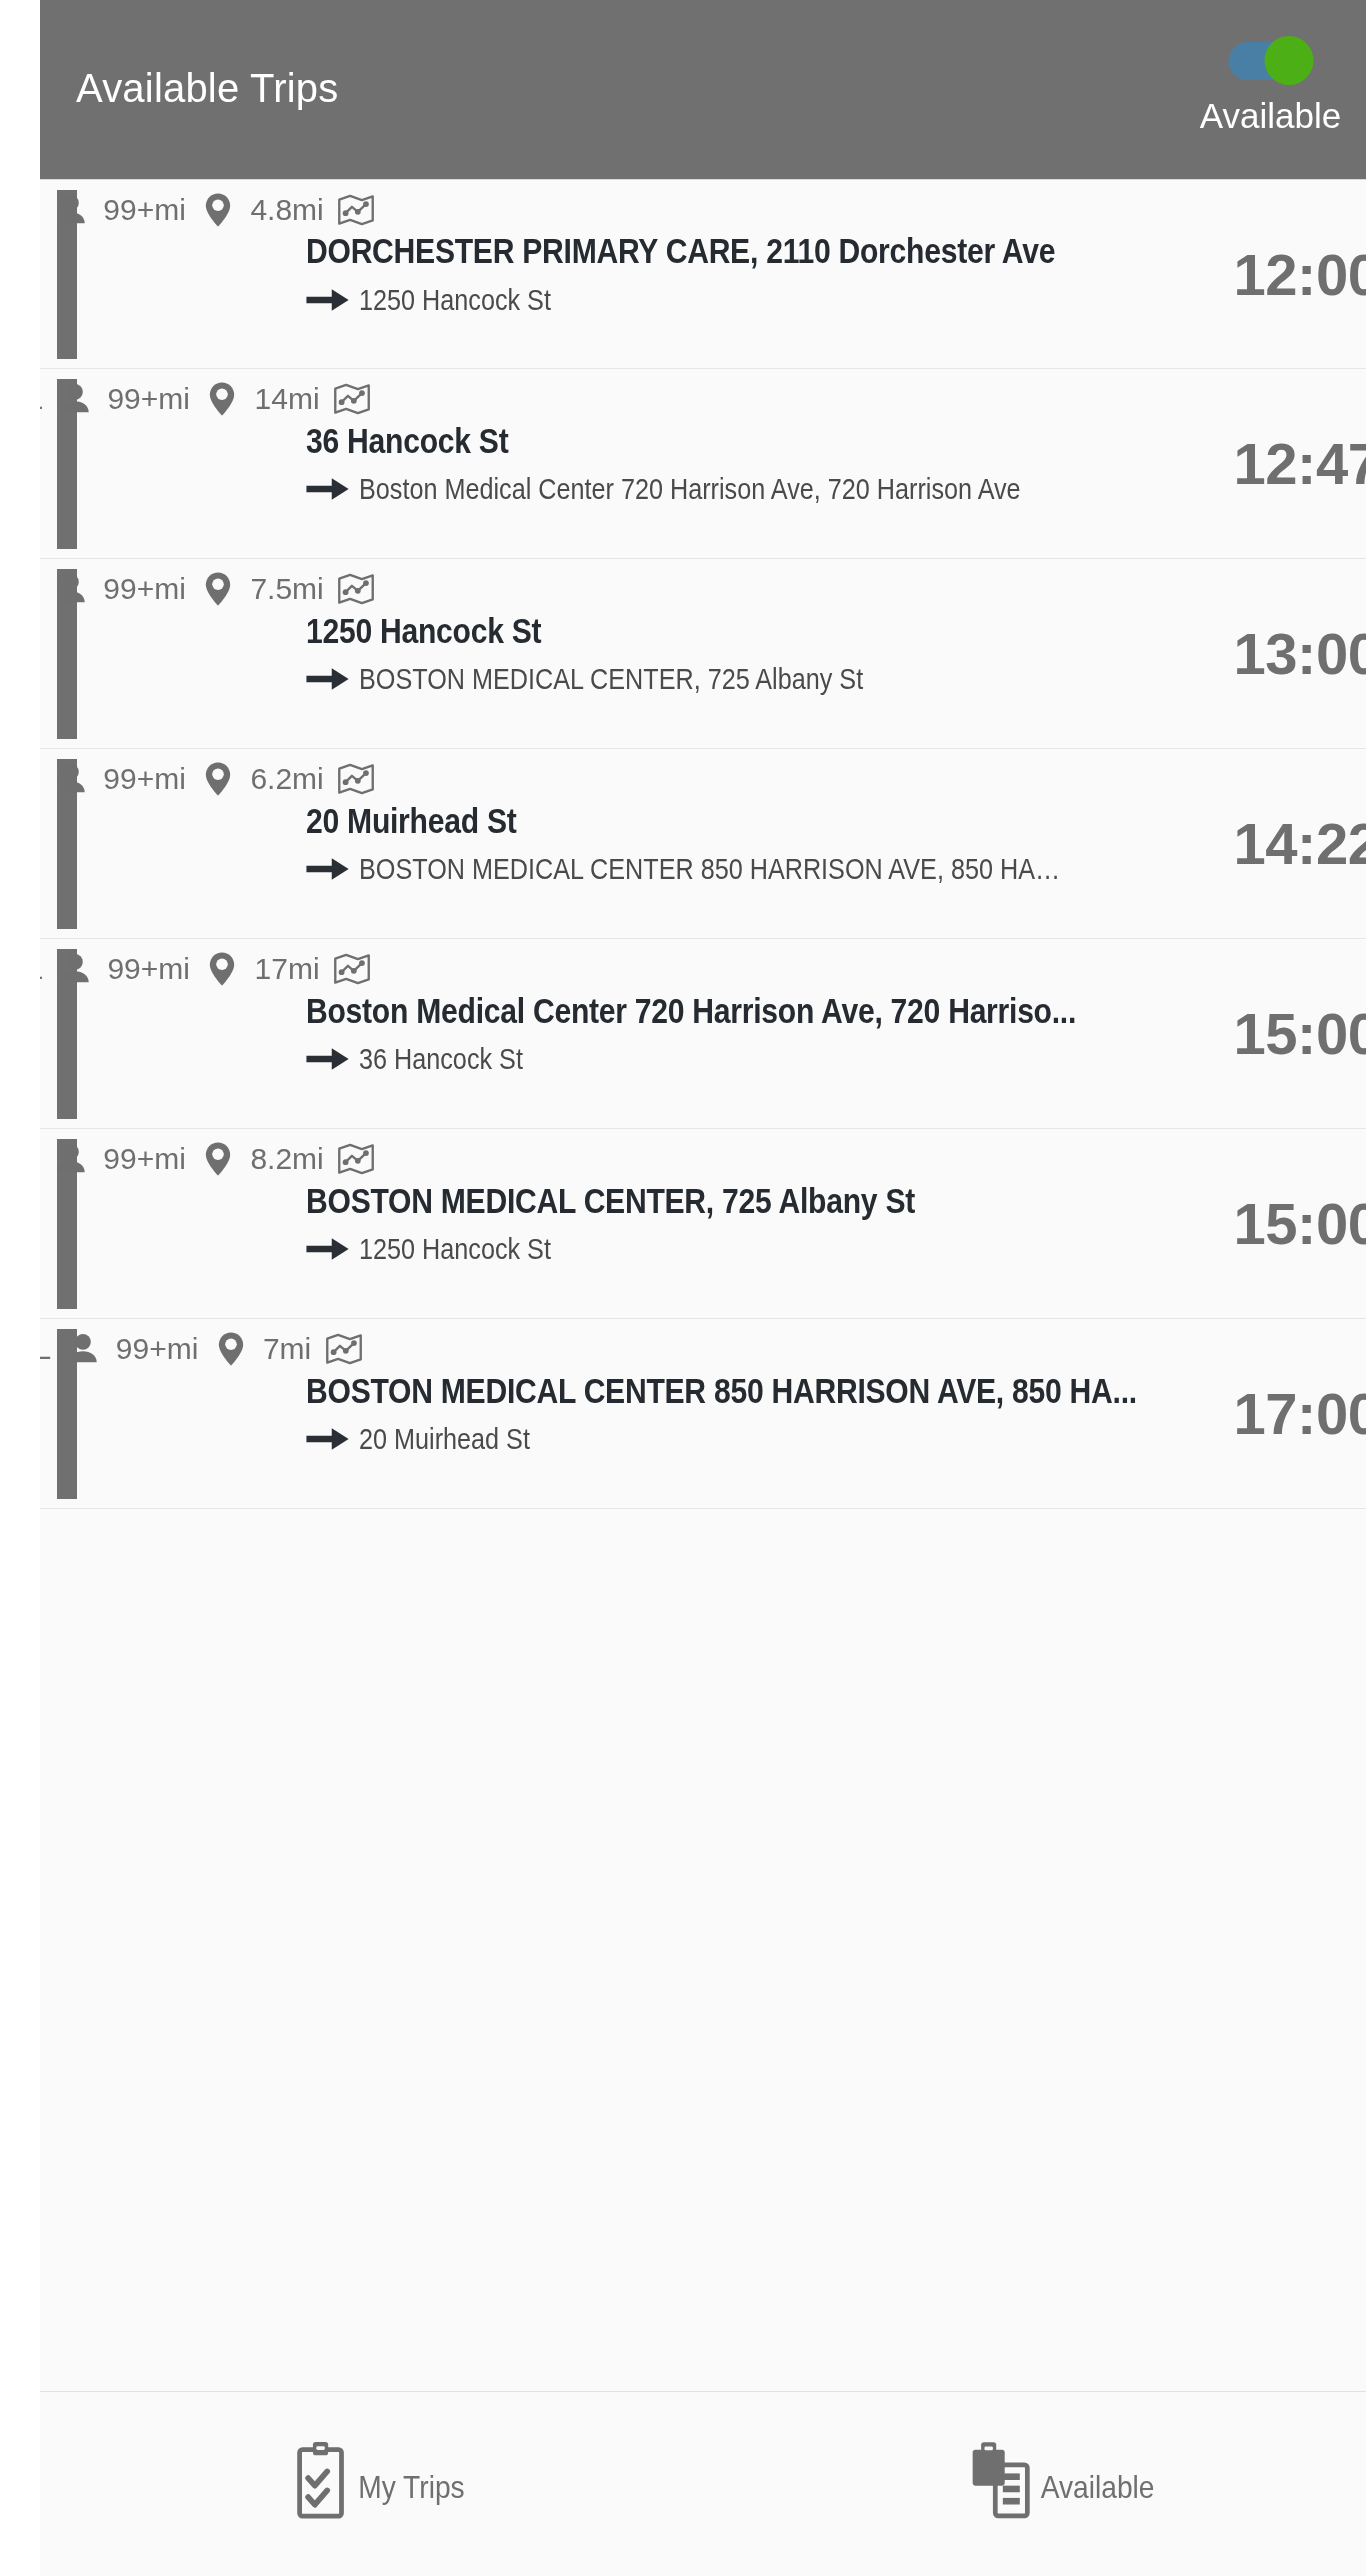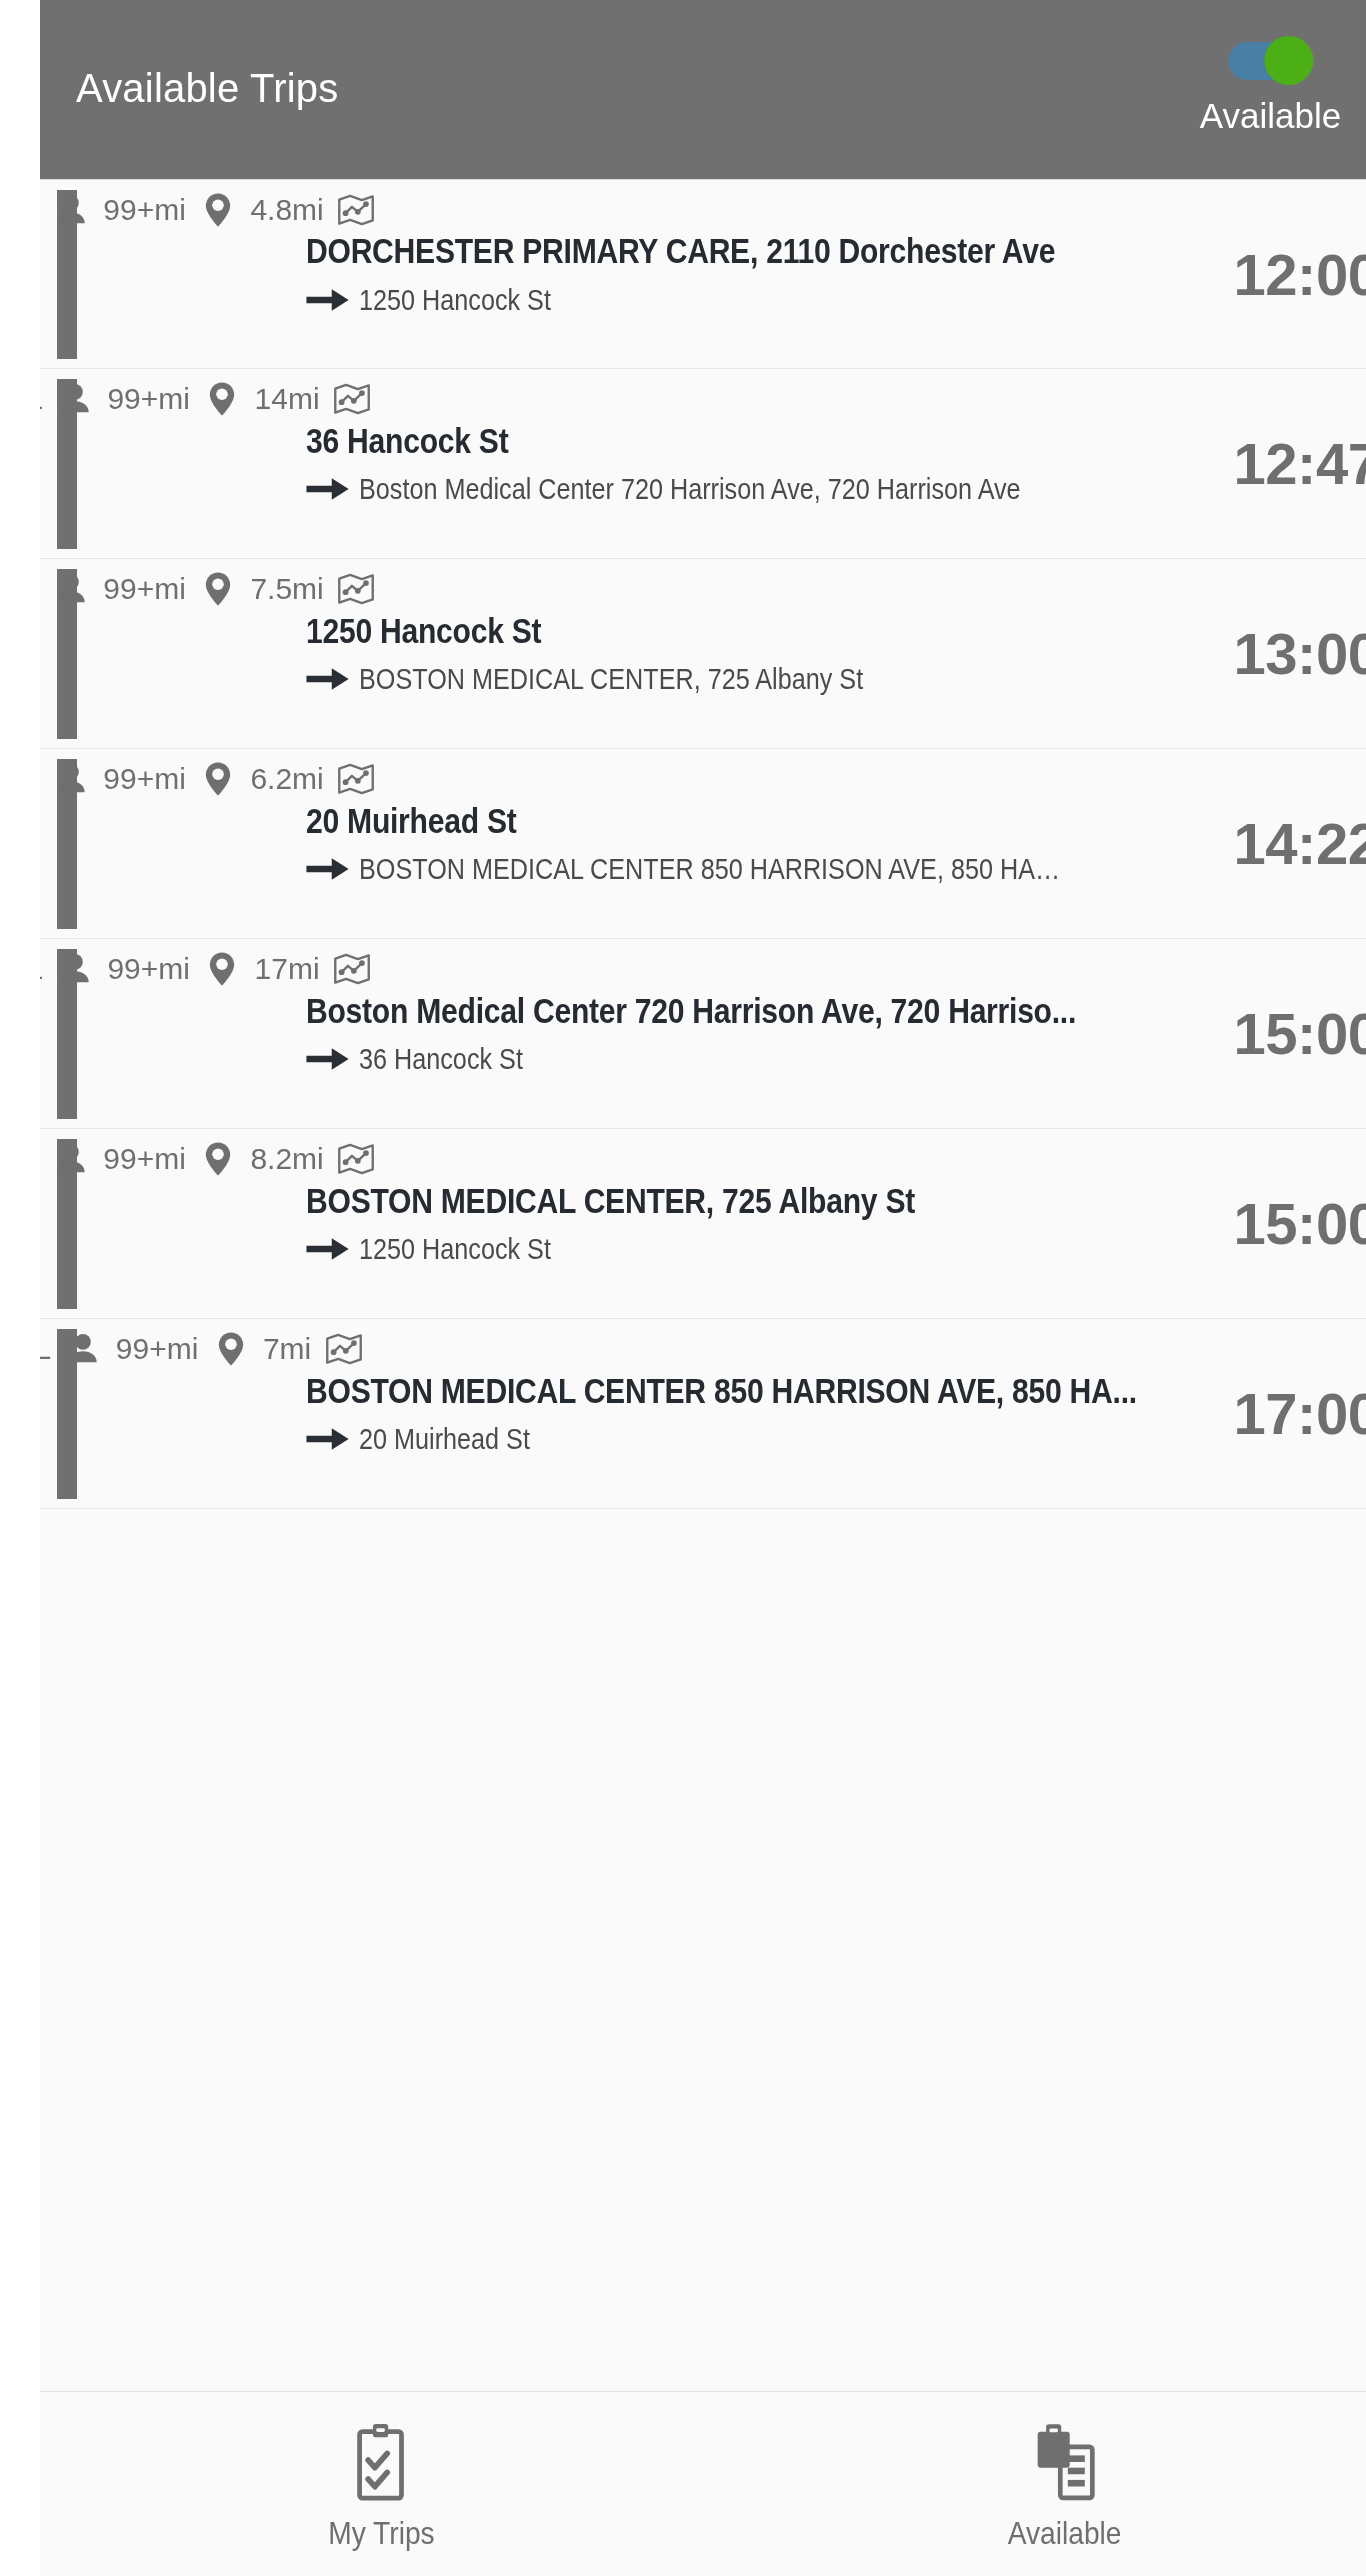--- a/index.html
+++ b/index.html
@@ -245,21 +245,21 @@
     height: 185px;
     background: #fafafa;
     border-top: 1.9px solid #e2e2e2;
     display: flex;
     align-items: center;
   }
   .nav-item {
     flex: 1 1 33.333%;
     height: 100%;
     display: flex;
-    flex-direction: column;
+    flex-direction: row;
     align-items: center;
     justify-content: center;
     padding-top: 5.7px;
   }
   .nav-icon {
     height: 80px;
     display: flex;
     align-items: center;
     justify-content: center;
     margin-bottom: 13.3px;

